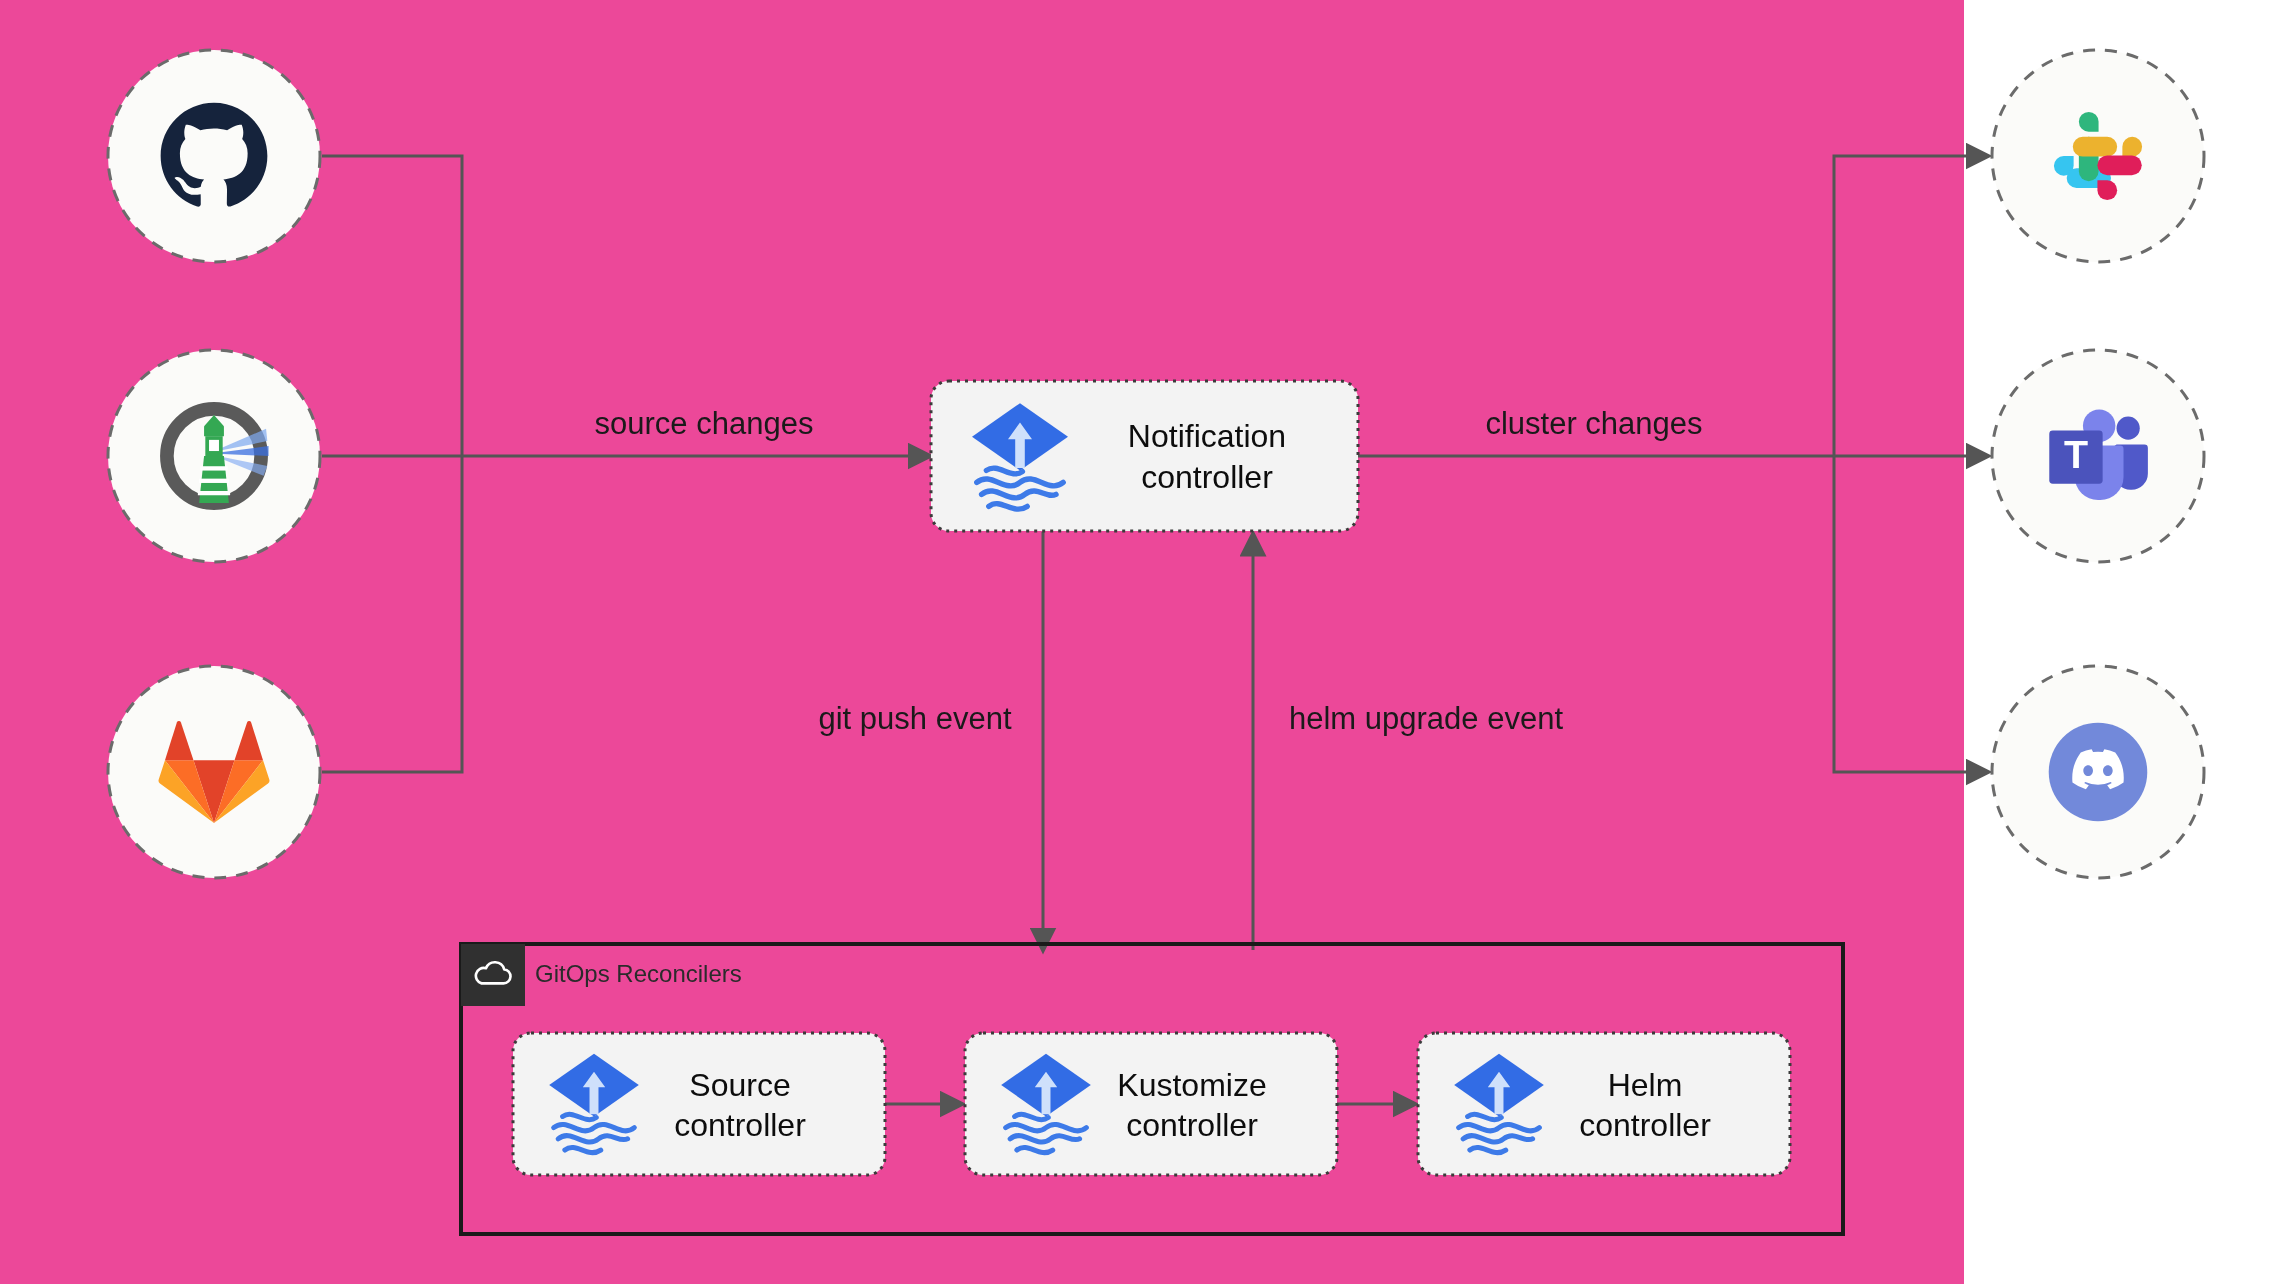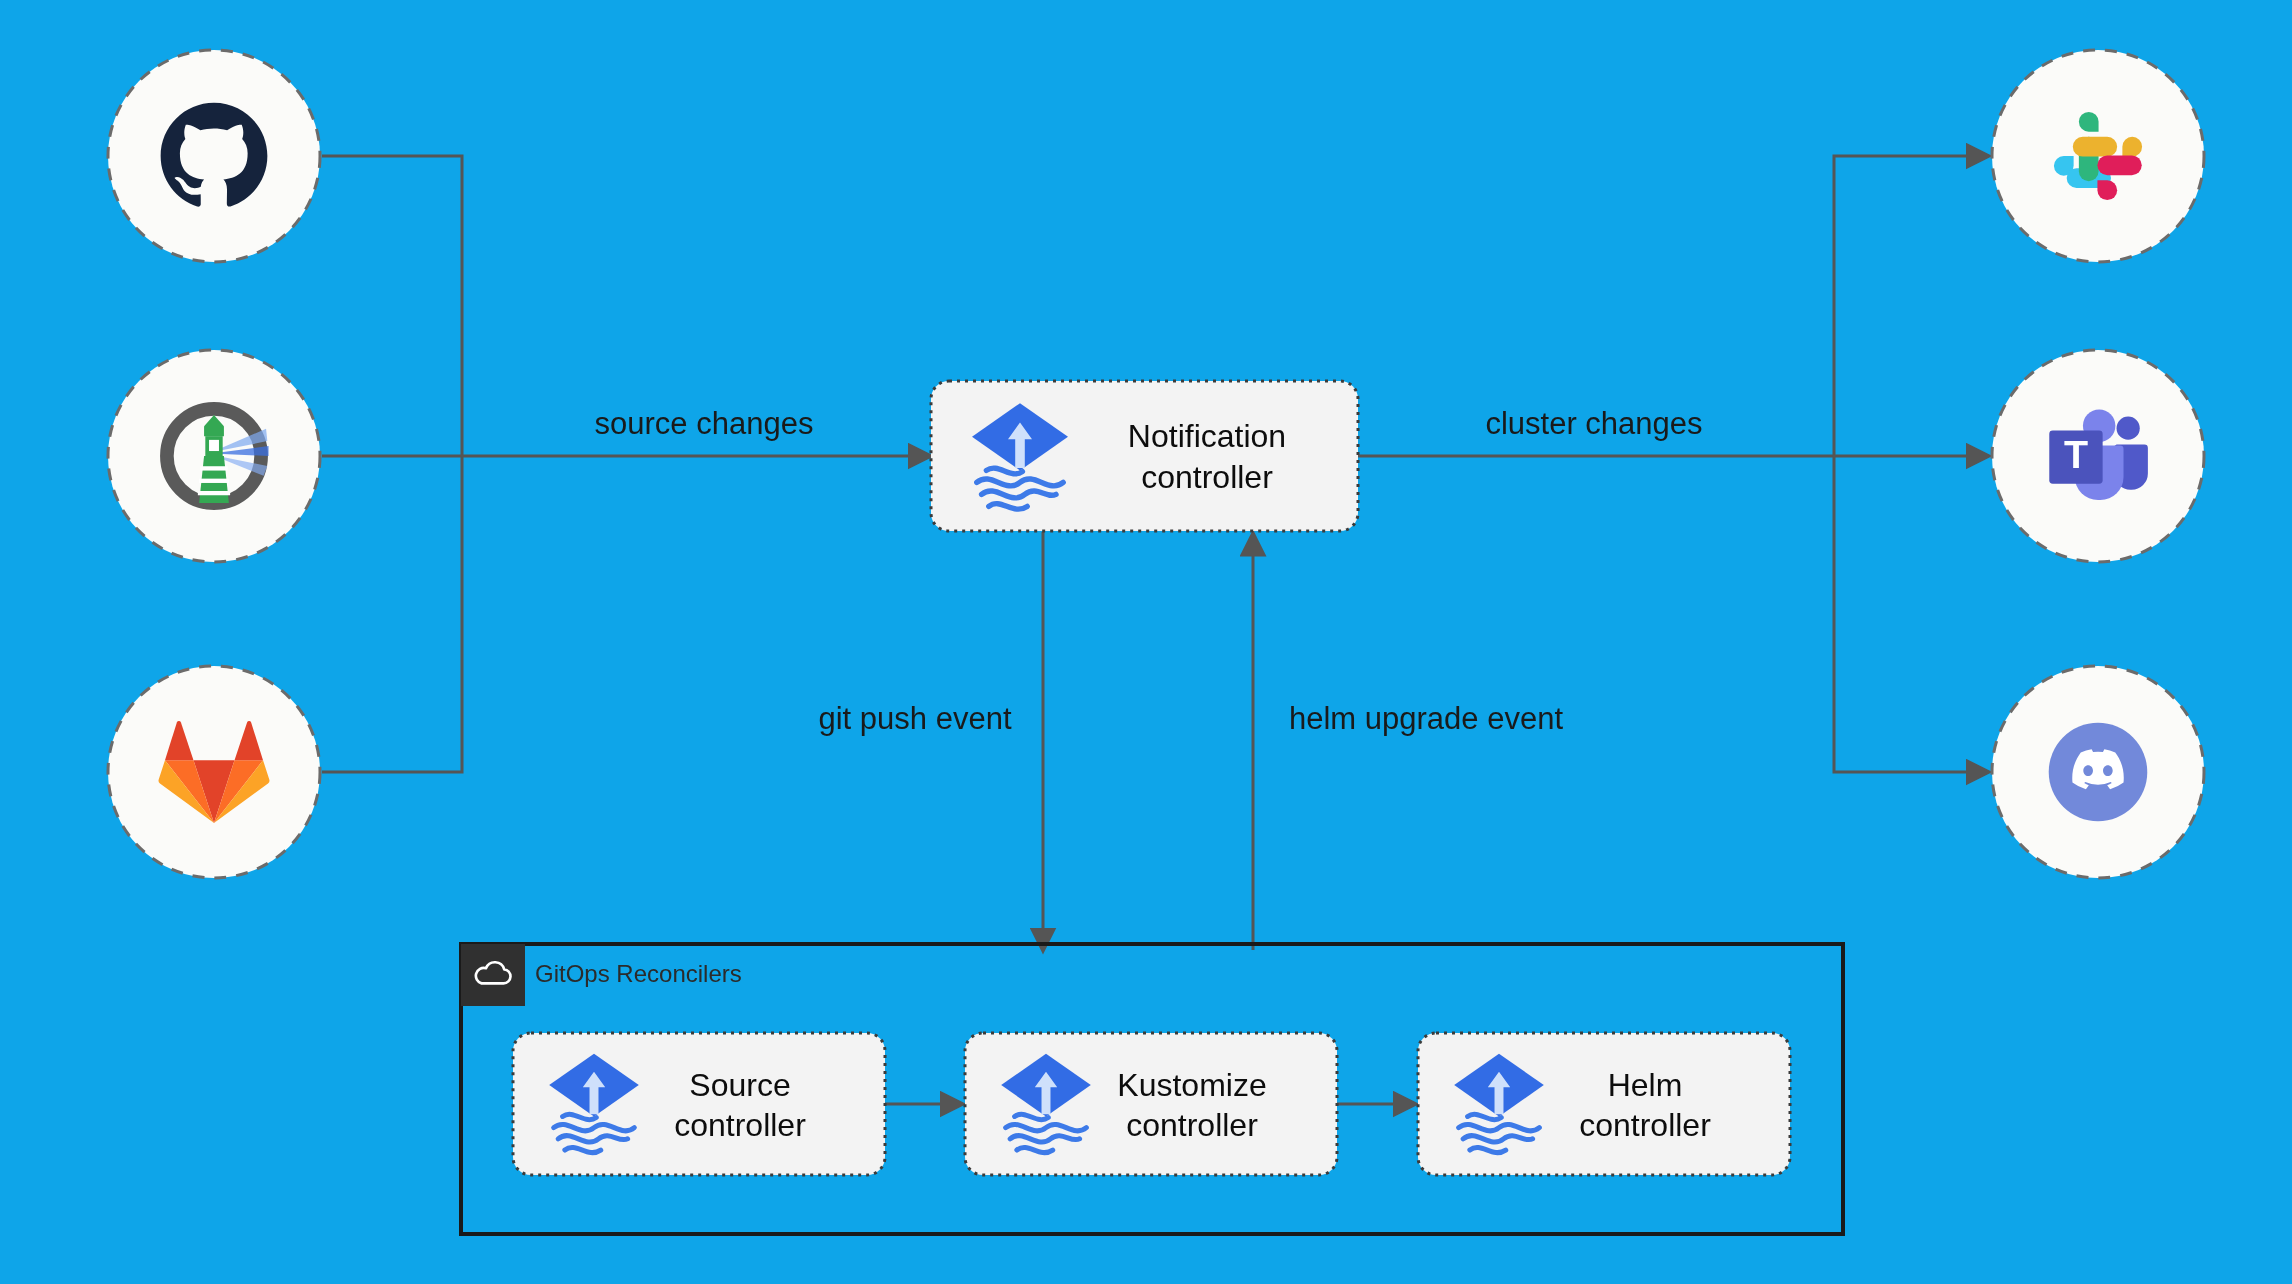--- a/index.html
+++ b/index.html
@@ -8,23 +8,23 @@
     background: #ffffff;
   }
   body {
     width: 2292px;
     height: 1284px;
     font-family: "Liberation Sans", sans-serif;
     overflow: hidden;
   }
   #canvas {
     position: relative;
-    width: 2292px;
+    width: 1964px;
     height: 1284px;
-    background: #0ea5e9;
+    background: #ec4899;
   }
   svg.layer {
     position: absolute;
     top: 0;
     left: 0;
     width: 2292px;
     height: 1284px;
   }
   .edge-line {
     fill: none;

